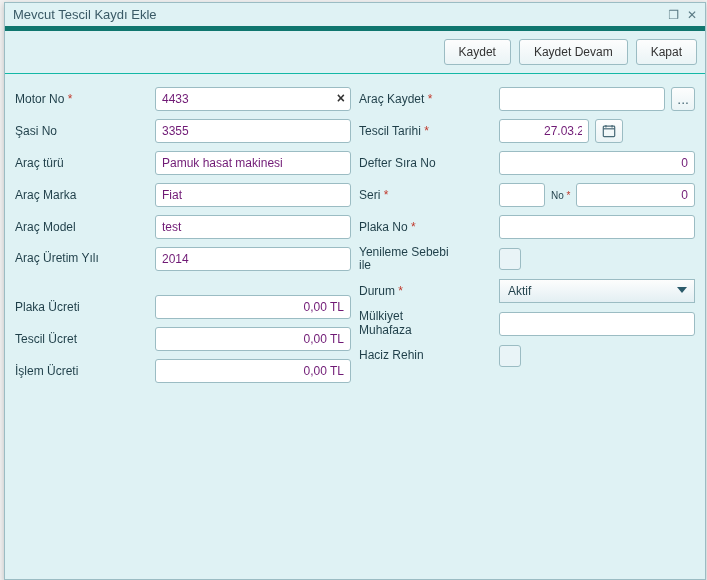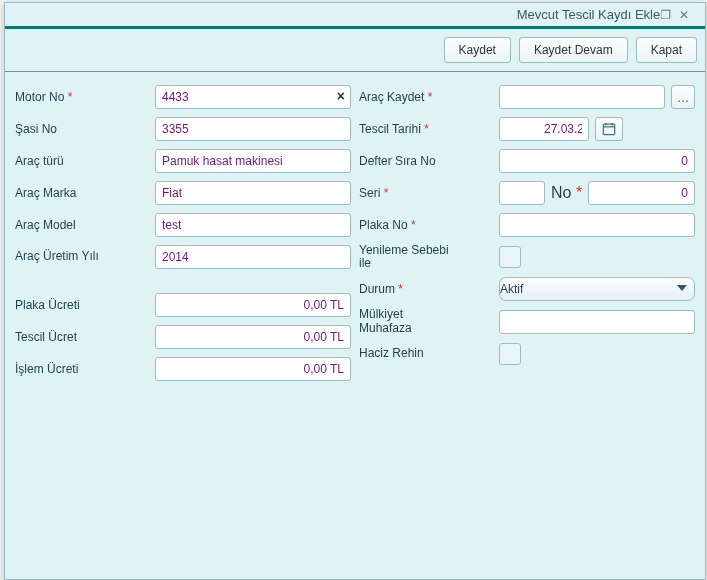--- a/index.html
+++ b/index.html
@@ -21,25 +21,25 @@
     height: 576px;
     background: #dff2f4;
     border: 1px solid #9bbcc3;
     box-shadow: 0 2px 6px rgba(0,0,0,0.2);
     display: flex;
     flex-direction: column;
   }
   .title-bar {
     display: flex;
     align-items: center;
-    justify-content: flex-end;
-    padding: 4px 16px;
+    justify-content: space-between;
+    padding: 4px 8px;
     font-size: 13px;
     color: #3a5a66;
-    border-bottom: 3px solid #0f766e;
+    border-bottom: 5px solid #0f766e;
     background: #dff2f4;
   }
   .title-bar .title-text { }
   .title-bar .title-icons {
     display: flex;
     gap: 8px;
     color: #5a7a84;
     font-size: 12px;
   }
   .title-icons .icn {
@@ -148,43 +148,43 @@
   .cal-btn svg { width: 14px; height: 14px; }
   .seri-wrap {
     display: flex;
     align-items: center;
     gap: 6px;
     flex: 1;
   }
   .seri-wrap .narrow { width: 46px; flex: 0 0 46px; }
   .seri-wrap .mid-lbl {
      color: #1f3f49;
-     font-size: 16px;
+     font-size: 10px;
   }
   .seri-wrap .num-grow { flex: 1; }
   .chk {
     width: 20px;
     height: 20px;
     border: 1px solid #9bbcc3;
     border-radius: 3px;
     background: #e9f4f7;
     cursor: pointer;
   }
   .select-wrap {
     position: relative;
     flex: 1;
   }
   .select-display {
     width: 100%;
     height: 24px;
     box-sizing: border-box;
-    padding: 4px 22px 4px 0;
-    font-size: 12px;
-    border: 1px solid #9bbcc3;
-    border-radius: 7px;
+    padding: 4px 22px 4px 8px;
+    font-size: 12px;
+    border: 1px solid #9bbcc3;
+    border-radius: 0;
     background: linear-gradient(#fdfdfd, #e3eff3);
     color: #1f3f49;
     cursor: pointer;
     display: flex;
     align-items: center;
   }
   .select-caret {
     position: absolute;
     right: 8px;
     top: 8px;

